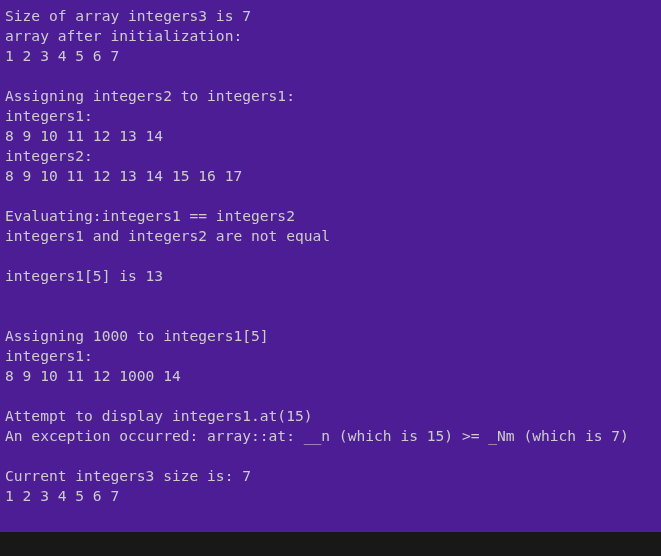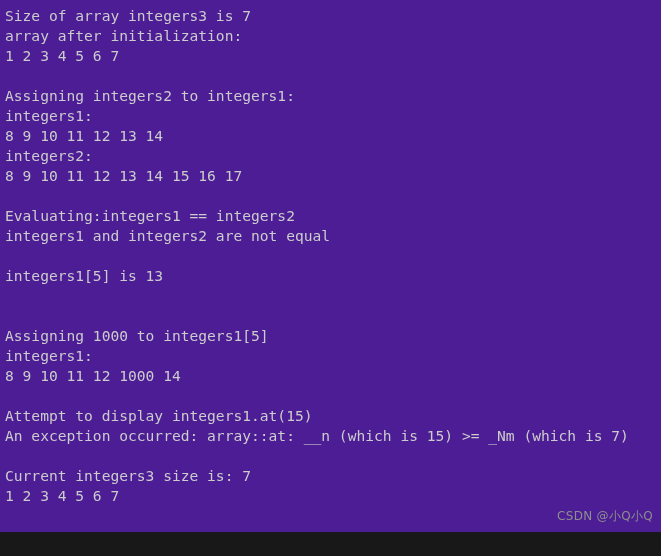--- a/index.html
+++ b/index.html
@@ -68,14 +68,13 @@
     letter-spacing: 0.3px;
     white-space: pre;
     user-select: none;
   }
 </style>
 </head>
 <body>
 
 <div id="terminal">
   <div id="console-output"><span class="line">Size of array integers3 is 7</span><span class="line">array after initialization:</span><span class="line">1 2 3 4 5 6 7</span><span class="line blank">&nbsp;</span><span class="line">Assigning integers2 to integers1:</span><span class="line">integers1:</span><span class="line">8 9 10 11 12 13 14</span><span class="line">integers2:</span><span class="line">8 9 10 11 12 13 14 15 16 17</span><span class="line blank">&nbsp;</span><span class="line">Evaluating:integers1 == integers2</span><span class="line">integers1 and integers2 are not equal</span><span class="line blank">&nbsp;</span><span class="line">integers1[5] is 13</span><span class="line blank">&nbsp;</span><span class="line blank">&nbsp;</span><span class="line">Assigning 1000 to integers1[5]</span><span class="line">integers1:</span><span class="line">8 9 10 11 12 1000 14</span><span class="line blank">&nbsp;</span><span class="line">Attempt to display integers1.at(15)</span><span class="line">An exception occurred: array::at: __n (which is 15) &gt;= _Nm (which is 7)</span><span class="line blank">&nbsp;</span><span class="line">Current integers3 size is: 7</span><span class="line">1 2 3 4 5 6 7</span><span class="line blank">&nbsp;</span></div>
-  <div id="watermark">CSDN @小Q小Q</div>
 </div>
 
 </body></html>

